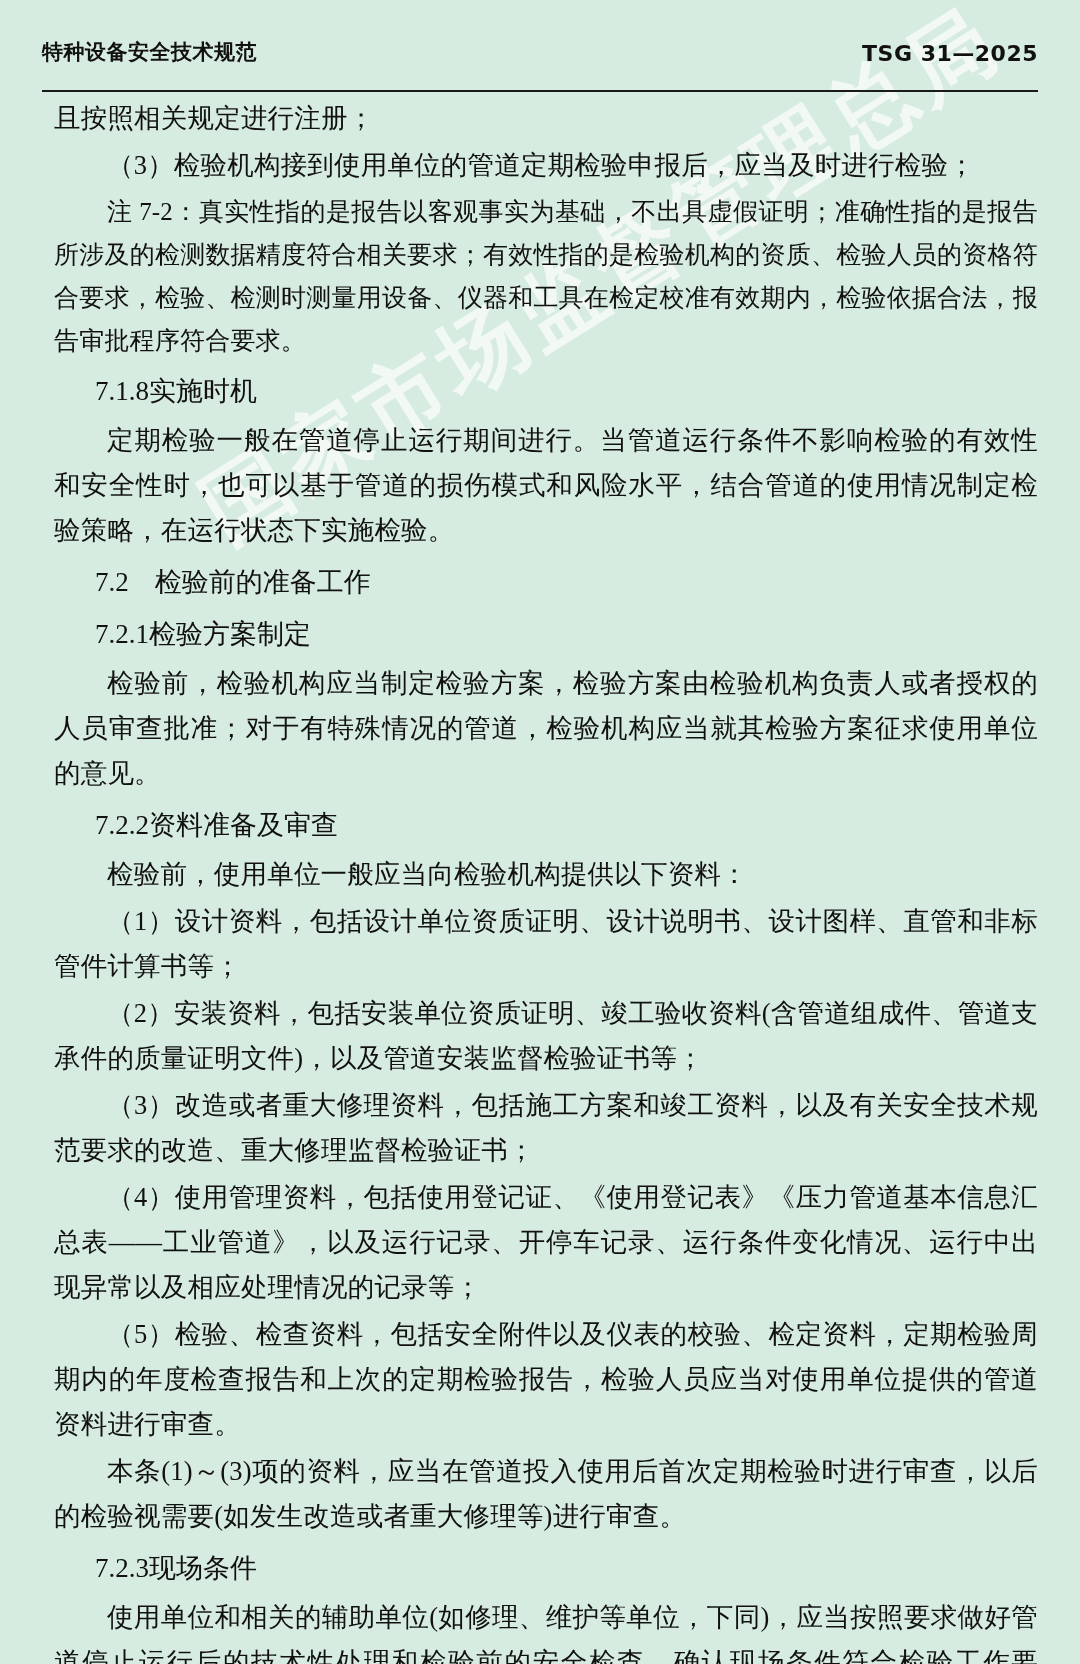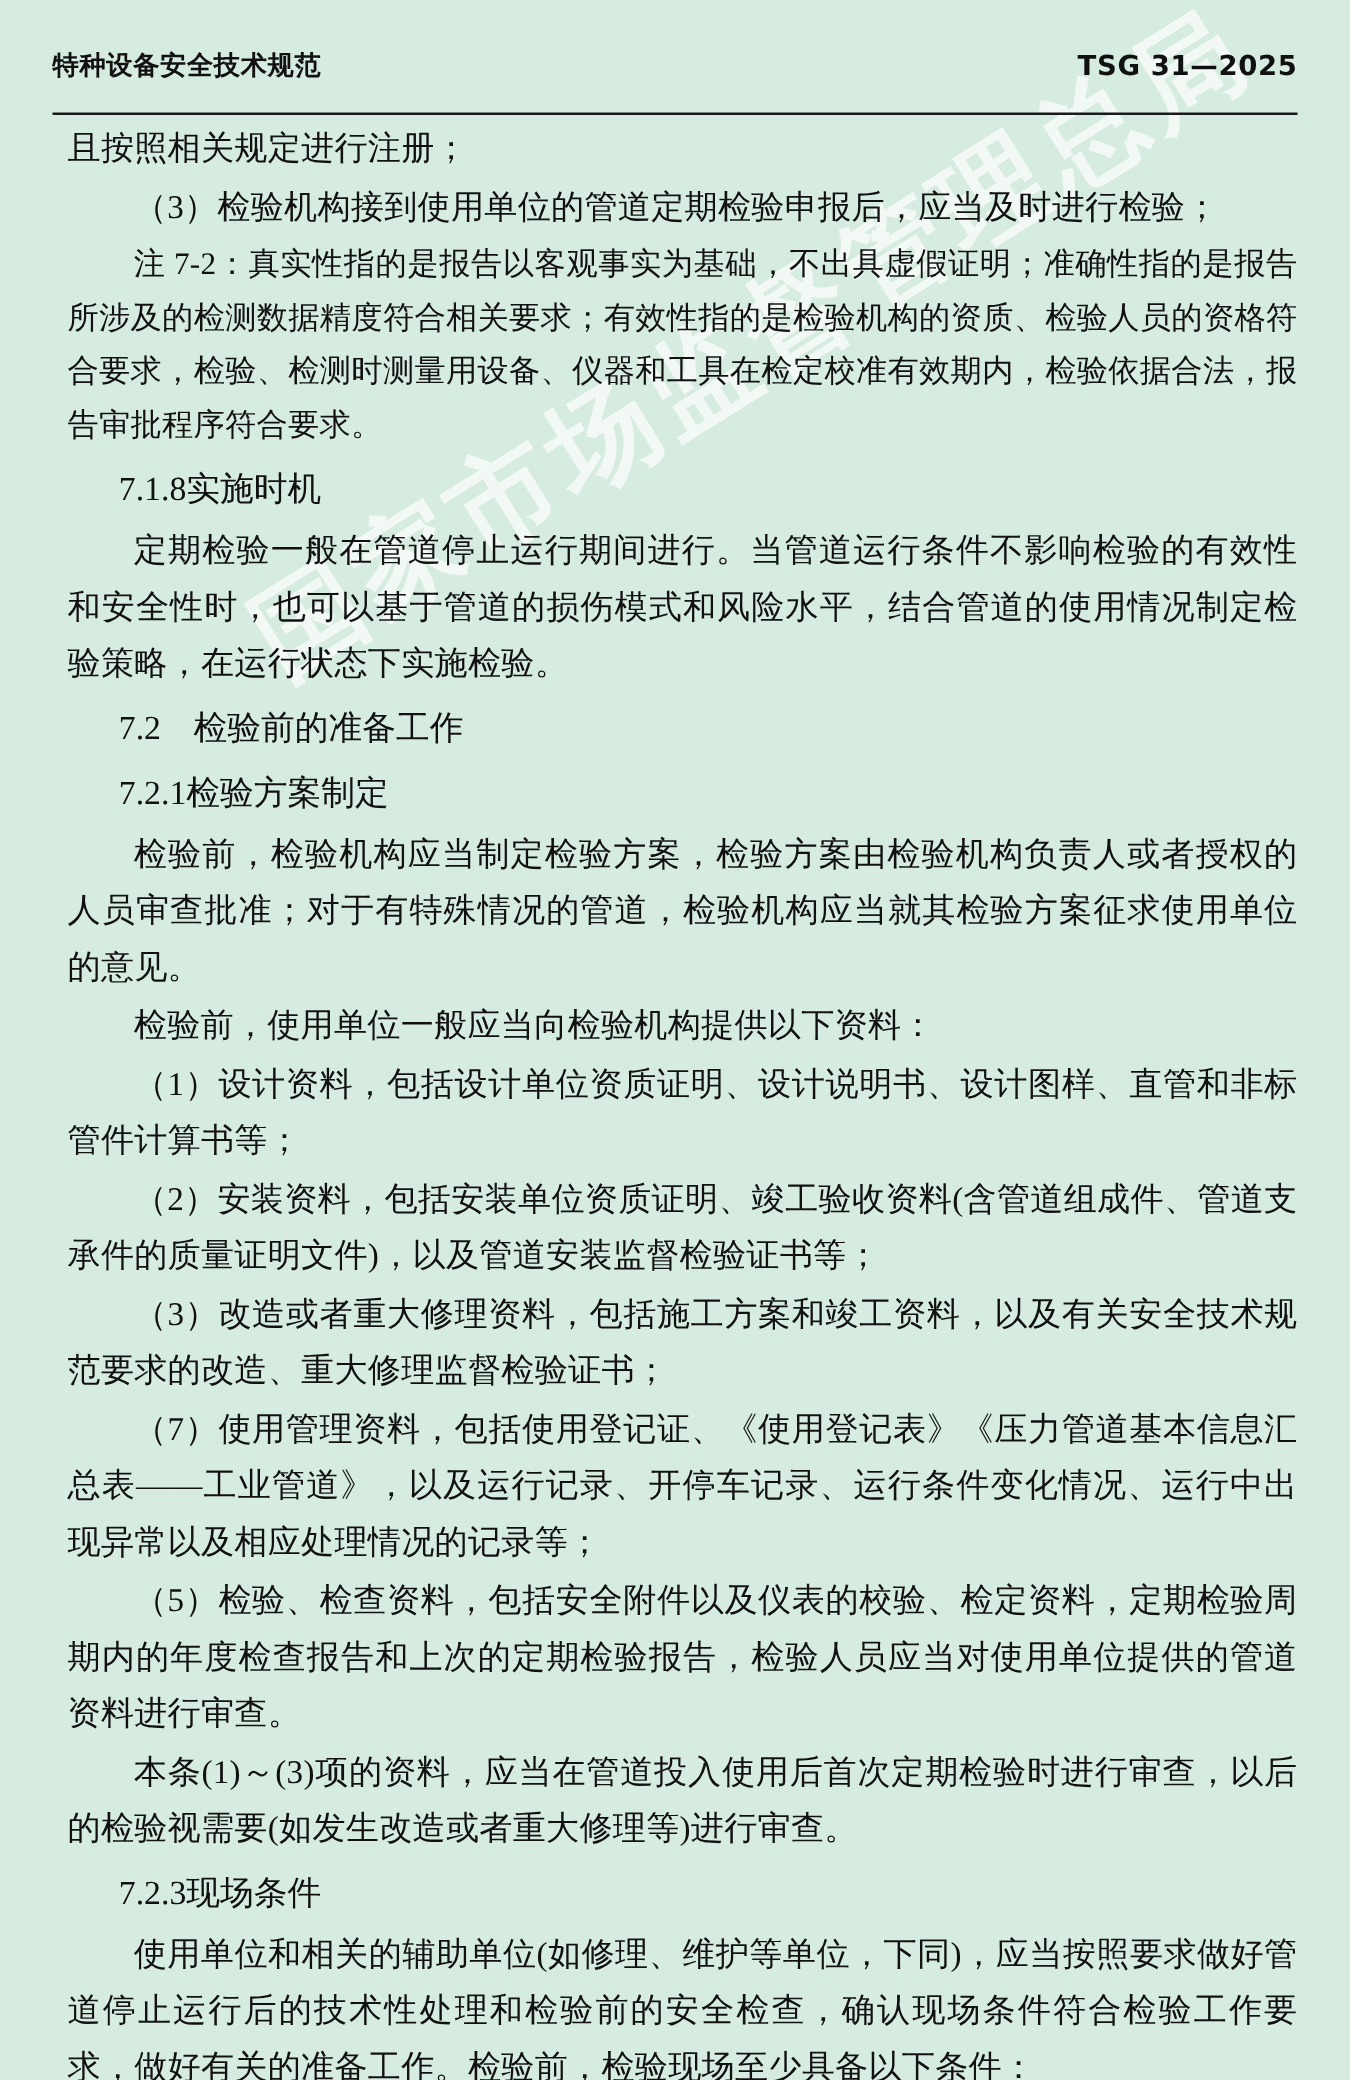--- a/index.html
+++ b/index.html
@@ -166,25 +166,28 @@
 
     <h3 class="sec">
       <span class="num">7.2</span><span>检验前的准备工作</span>
     </h3>
 
     <h3>
       <span class="num">7.2.1</span><span>检验方案制定</span>
     </h3>
     <p class="ind2">检验前，检验机构应当制定检验方案，检验方案由检验机构负责人或者授权的人员审查批准；对于有特殊情况的管道，检验机构应当就其检验方案征求使用单位的意见。</p>
 
+    <h3>
+      <span class="num">7.2.2</span><span>资料准备及审查</span>
+    </h3>
     <p class="ind2">检验前，使用单位一般应当向检验机构提供以下资料：</p>
     <p class="ind2">（1）设计资料，包括设计单位资质证明、设计说明书、设计图样、直管和非标管件计算书等；</p>
     <p class="ind2">（2）安装资料，包括安装单位资质证明、竣工验收资料(含管道组成件、管道支承件的质量证明文件)，以及管道安装监督检验证书等；</p>
     <p class="ind2">（3）改造或者重大修理资料，包括施工方案和竣工资料，以及有关安全技术规范要求的改造、重大修理监督检验证书；</p>
-    <p class="ind2">（7）使用管理资料，包括使用登记证、《使用登记表》《压力管道基本信息汇总表——工业管道》，以及运行记录、开停车记录、运行条件变化情况、运行中出现异常以及相应处理情况的记录等；</p>
+    <p class="ind2">（4）使用管理资料，包括使用登记证、《使用登记表》《压力管道基本信息汇总表——工业管道》，以及运行记录、开停车记录、运行条件变化情况、运行中出现异常以及相应处理情况的记录等；</p>
     <p class="ind2">（5）检验、检查资料，包括安全附件以及仪表的校验、检定资料，定期检验周期内的年度检查报告和上次的定期检验报告，检验人员应当对使用单位提供的管道资料进行审查。</p>
     <p class="ind2">本条(1)～(3)项的资料，应当在管道投入使用后首次定期检验时进行审查，以后的检验视需要(如发生改造或者重大修理等)进行审查。</p>
 
     <h3>
       <span class="num">7.2.3</span><span>现场条件</span>
     </h3>
     <p class="ind2">使用单位和相关的辅助单位(如修理、维护等单位，下同)，应当按照要求做好管道停止运行后的技术性处理和检验前的安全检查，确认现场条件符合检验工作要求，做好有关的准备工作。检验前，检验现场至少具备以下条件：</p>
 
   </div>
 

